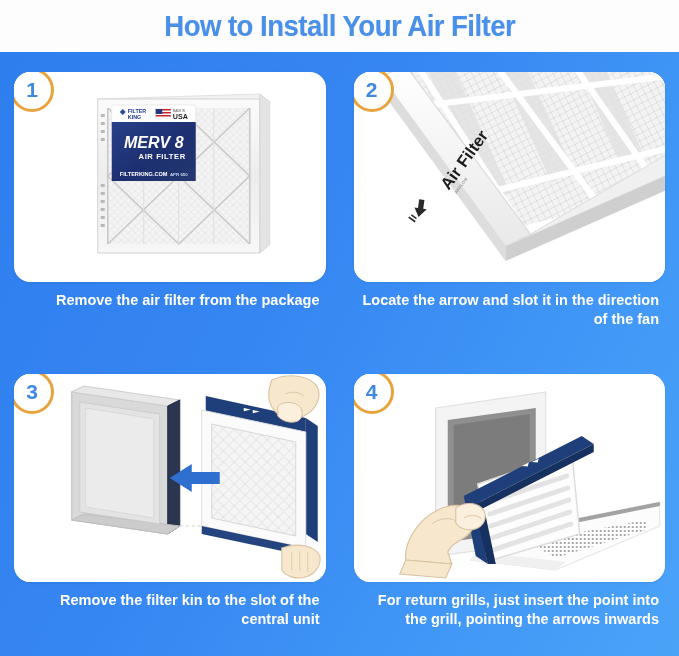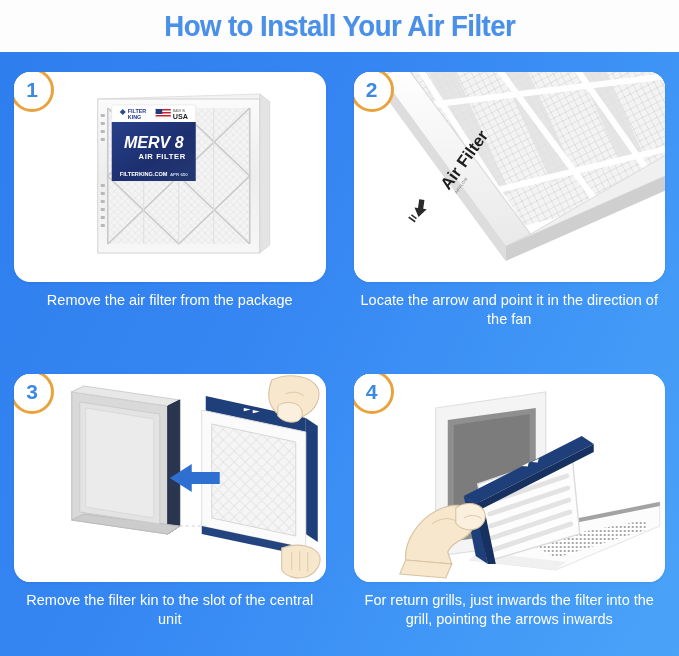--- a/index.html
+++ b/index.html
@@ -81,24 +81,24 @@
     display: flex;
     align-items: center;
     justify-content: center;
     font-size: 21px;
     font-weight: bold;
     color: #3f8ae0;
     z-index: 9;
   }
   .caption {
     margin-top: 9px;
-    text-align: center;
+    text-align: right;
     color: #ffffff;
     font-size: 14.5px;
-    font-weight: normal;
+    font-weight: bold;
     line-height: 1.33;
     padding: 0 6px;
   }
   .art {
     position: absolute;
     inset: 0;
     text-align: right;
   }
   .art svg { display: block; width: 100%; height: 100%; }
 </style>
@@ -243,21 +243,21 @@
                 <rect x="-7" y="2" width="2" height="9" fill="#2a2a2a"></rect>
                 <rect x="-3" y="3" width="1.6" height="7" fill="#2a2a2a"></rect>
               </g>
               <text x="0" y="4" font-family="Liberation Sans, sans-serif" font-size="16" font-weight="bold" fill="#1c1c1c">Air Filter</text>
               <text x="2" y="12" font-family="Liberation Sans, sans-serif" font-size="4" fill="#7a7a7a">AIRFLOW</text>
             </g>
           </svg>
         </div>
         <div class="badge">2</div>
       </div>
-      <div class="caption">Locate the arrow and point it in the direction of the fan</div>
+      <div class="caption">Locate the arrow and slot it in the direction of the fan</div>
     </div>
 
     <div class="cell row2">
       <div class="card">
         <div class="art">
           <svg viewBox="0 0 300 208" preserveAspectRatio="xMidYMid meet">
             <defs>
               <pattern id="meshP3" width="11" height="11" patternUnits="userSpaceOnUse">
                 <path d="M0 5.5 L5.5 0 L11 5.5 L5.5 11 Z" fill="none" stroke="#d5d5d5" stroke-width="0.7"></path>
               </pattern>
@@ -364,17 +364,17 @@
                        C96 169 90 172 88 178 L92 190 Z" fill="#f7e7cd" stroke="#d8c3a2" stroke-width="1.2"></path>
               <path d="M96 134 C104 128 116 128 122 134 C128 140 126 150 118 154 C110 158 100 155 96 149 Z" fill="#fbf0de" stroke="#d8c3a2" stroke-width="1.1"></path>
               <path d="M104 144 C110 140 118 141 122 145" fill="none" stroke="#ddc8a8" stroke-width="1"></path>
               <path d="M72 150 C80 144 90 143 96 147" fill="none" stroke="#ddc8a8" stroke-width="1"></path>
               <polygon points="46,186 92,190 86,204 40,200" fill="#f7e7cd" stroke="#d8c3a2" stroke-width="1.1"></polygon>
             </g>
           </svg>
         </div>
         <div class="badge">4</div>
       </div>
-      <div class="caption">For return grills, just inwards the filter into the grill, pointing the arrows inwards</div>
+      <div class="caption">For return grills, just insert the point into the grill, pointing the arrows inwards</div>
     </div>
 
   </div>
 </div>
 
 </body></html>

